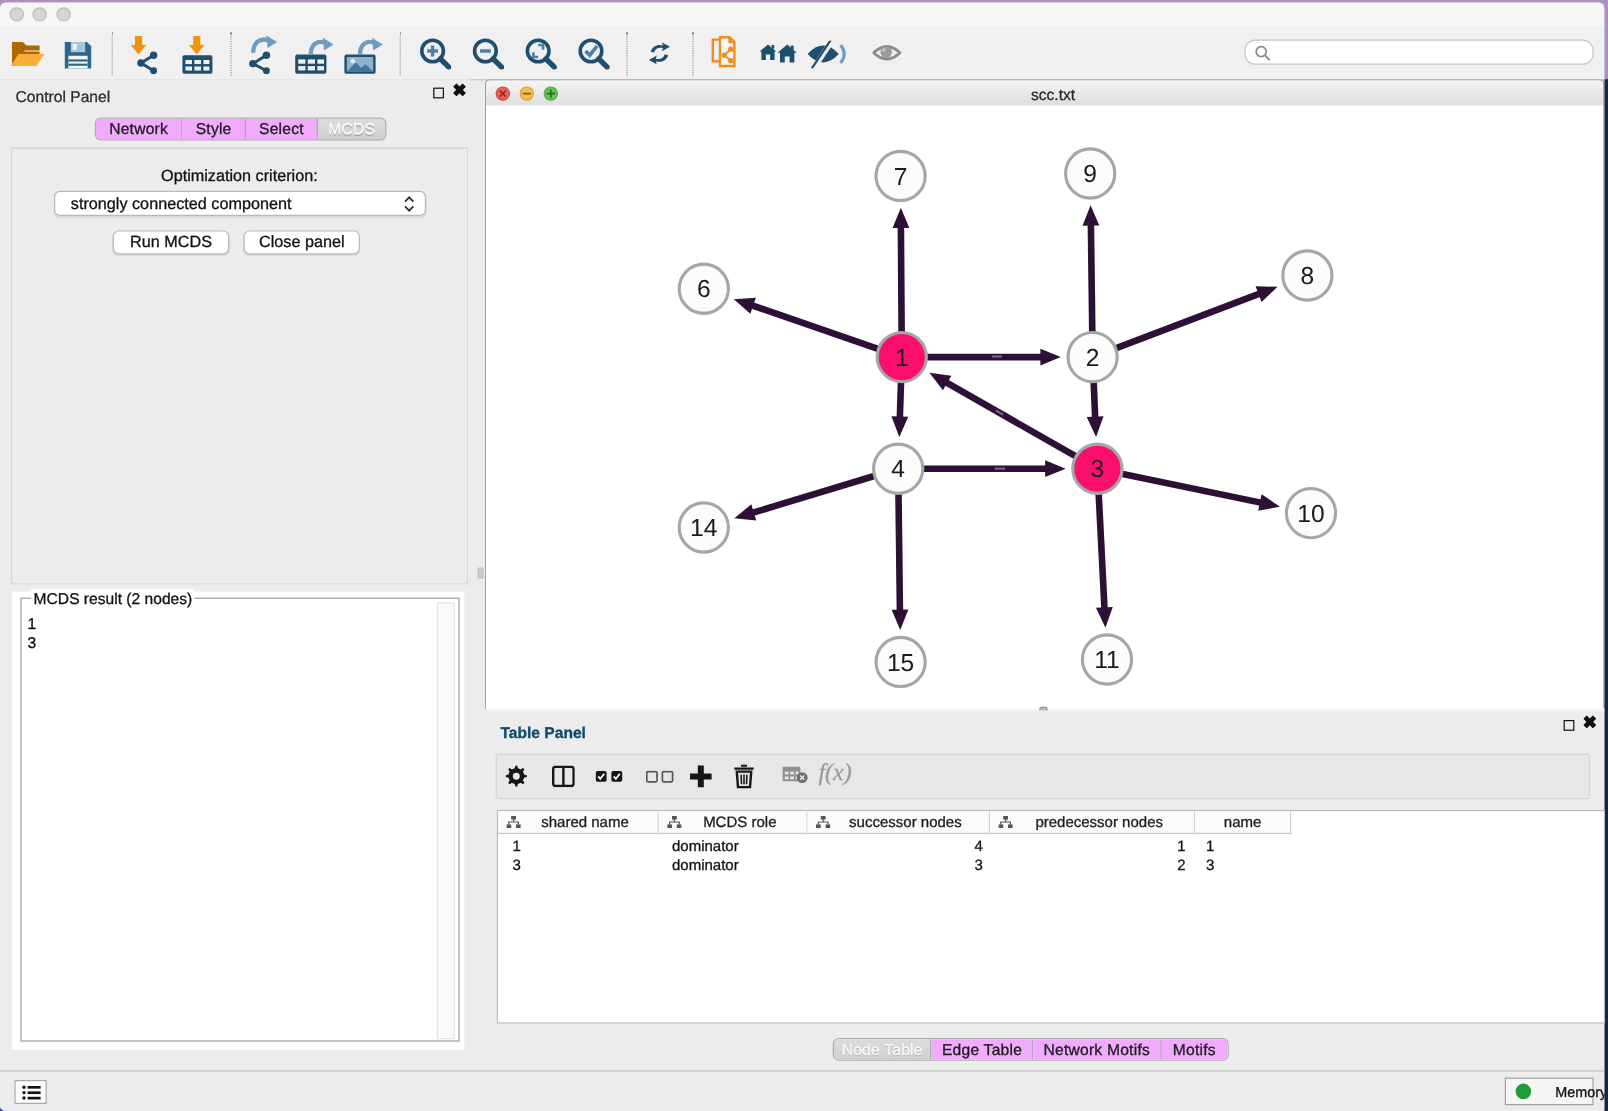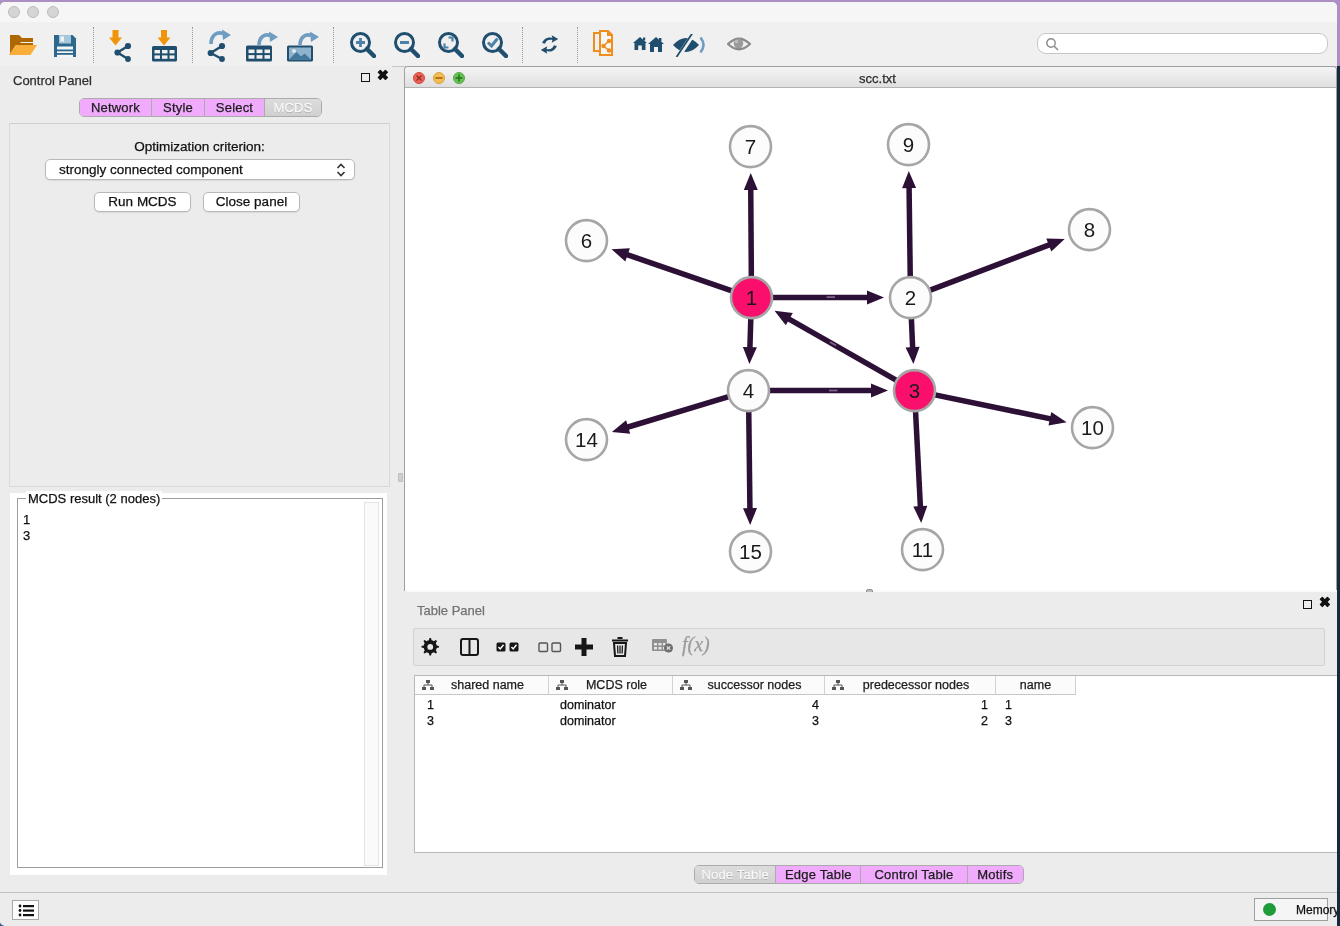--- a/index.html
+++ b/index.html
@@ -42,21 +42,21 @@
 #hsplit-strip { position:absolute; left:407px; top:588px; width:930px; height:4px; background:#fafafa; }
 #hsplit-handle { position:absolute; left:866px; top:587px; width:7px; height:5px; background:#bdbdbd; border:1px solid #8f8f8f; border-radius:2px;}
 
 #netwin { position:absolute; left:404px; top:64px; width:933px; height:525px; background:#fff; border:1px solid #9f9f9f; border-bottom:none; border-radius:4px 4px 0 0; }
 #net-titlebar { position:absolute; left:0; top:0; width:100%; height:21px; background:linear-gradient(#f5f5f5,#dfdfdf); border-bottom:1px solid #b3b3b3; border-radius:4px 4px 0 0;}
 #net-title { position:absolute; top:4px; left:7px; width:100%; text-align:center; font-size:13px; color:#2b2b2b; }
 .mac { position:absolute; top:5px; width:12px; height:12px; border-radius:50%; }
 #net-canvas { position:absolute; left:0; top:21px; width:931px; height:500px; background:#fff; overflow:hidden;}
 
 #tp { position:absolute; left:406px; top:590px; width:931px; height:300px; background:#ececec; }
-#tp-title { position:absolute; left:11px; top:11px; font-size:13px; color:#737373; }
+#tp-title { position:absolute; left:11px; top:11px; font-size:13px; color:#0c4a6e;font-weight:bold; }
 #tp-toolbar { position:absolute; left:7px; top:36px; width:912px; height:38px; background:#e7e7e7; border:1px solid #d2d2d2; border-radius:2px;}
 #tbl { position:absolute; left:8px; top:83px; width:1318px; height:178px; background:#fff; border:1px solid #b9b9b9; font-size:12.5px; }
 .th { position:absolute; top:0; height:19px; background:#fbfbfb; border-right:1px solid #d2d2d2; border-bottom:1px solid #c6c6c6; text-align:center; line-height:19px; color:#1c1c1c; text-indent:12px; }
 .td { position:absolute; height:16px; line-height:16px; color:#111; }
 .thicon { position:absolute; left:7px; top:4px; }
 
 #tp-tabs { position:absolute; left:288px; top:273px; }
 
 #statusbar { position:absolute; left:0; top:890px; width:1337px; height:32px; background:#ececec; border-top:1px solid #c2c2c2; }
 #listbtn { position:absolute; left:12px; top:7px; width:27px; height:20px; background:#fdfdfd; border:1px solid #a8a8a8; }
@@ -405,21 +405,21 @@
       <div class="td" style="left:590px; top:21px;">1</div>
       <div class="td" style="left:12px; top:37px;">3</div>
       <div class="td" style="left:145px; top:37px;">dominator</div>
       <div class="td" style="left:258px; top:37px; width:146px; text-align:right;">3</div>
       <div class="td" style="left:410px; top:37px; width:163px; text-align:right;">2</div>
       <div class="td" style="left:590px; top:37px;">3</div>
     </div>
     <div class="segtabs" id="tp-tabs" style="width:330px; height:19px;">
       <div class="tab sel" style="width:88px;">Node Table</div>
       <div class="tab" style="width:92px;">Edge Table</div>
-      <div class="tab" style="width:115px;">Control Table</div>
+      <div class="tab" style="width:115px;">Network Motifs</div>
       <div class="tab" style="width:60px;">Motifs</div>
     </div>
   </div>
   <div id="statusbar">
     <div id="listbtn">
       <svg width="16" height="13" viewBox="0 0 16 13" style="position:absolute;left:5px;top:3px;">
         <g fill="#111">
             <circle cx="2" cy="2" r="1.4"></circle>
             <circle cx="2" cy="6.5" r="1.4"></circle>
             <circle cx="2" cy="11" r="1.4"></circle>

